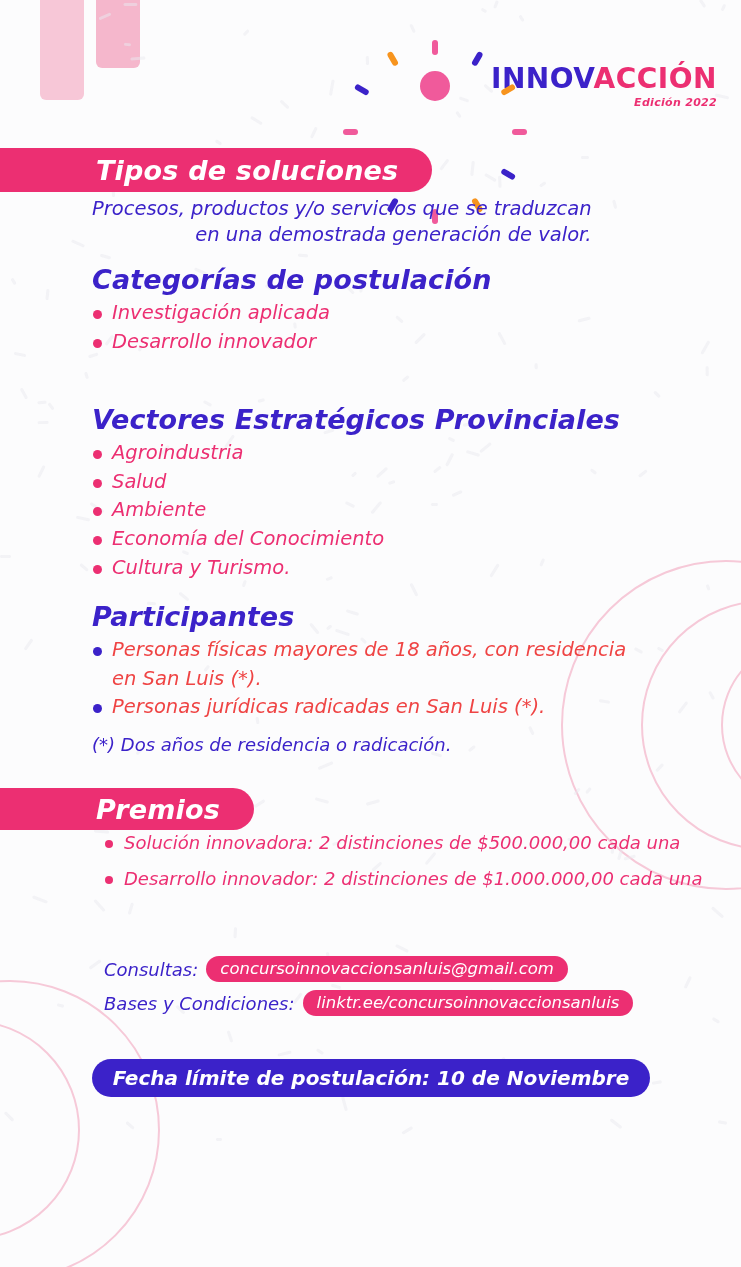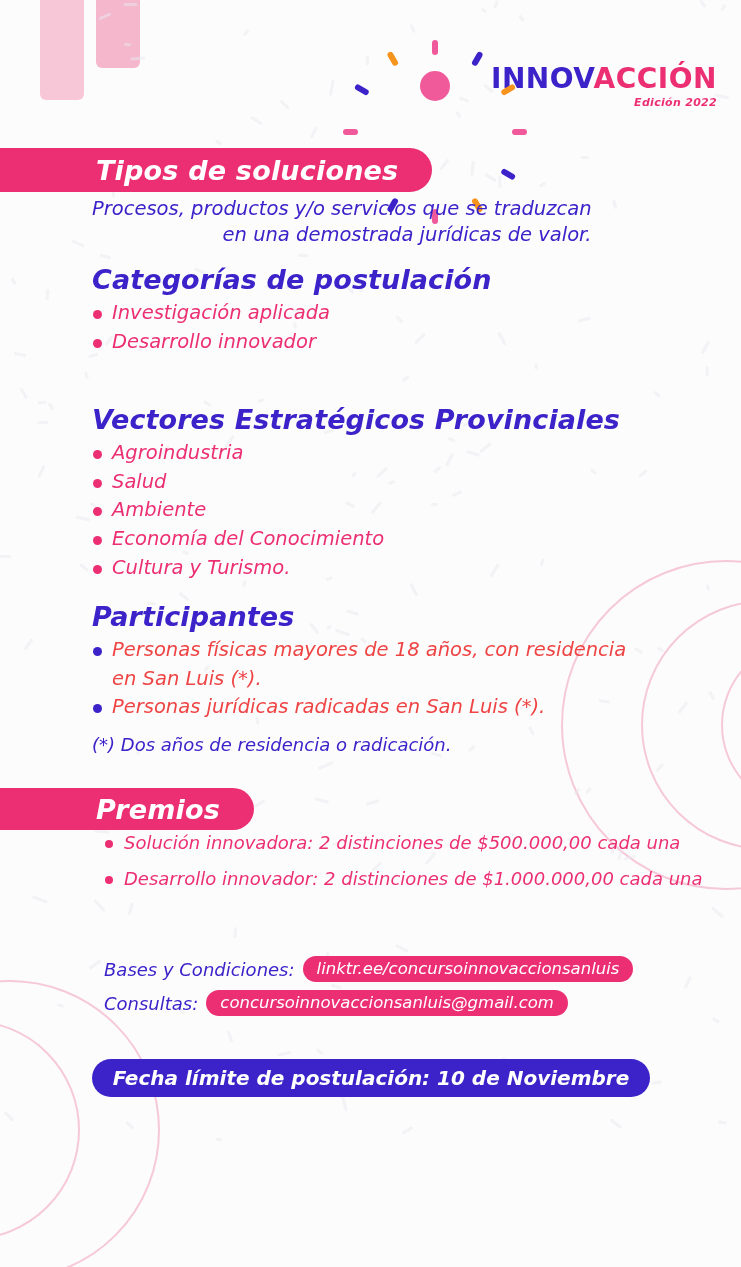--- a/index.html
+++ b/index.html
@@ -401,21 +401,21 @@
       <div class="ed">Edición 2022</div>
     </div>
   </div>
 
   <div class="ribbon ribbon-1">
     <span>Tipos de soluciones</span>
   </div>
 
   <div class="sec" style="top:196px;text-align:right;">
     <div class="lead">Procesos, productos y/o servicios que se traduzcan</div>
-    <div class="lead">en una demostrada jurídicas de valor.</div>
+    <div class="lead">en una demostrada generación de valor.</div>
   </div>
 
   <div class="sec" style="top:264px;">
     <div class="h2">Categorías de postulación</div>
     <ul class="bullets">
       <li>Investigación aplicada</li>
       <li>Desarrollo innovador</li>
     </ul>
   </div>
 
@@ -443,25 +443,25 @@
     <span>Premios</span>
   </div>
 
   <ul class="prize-list">
     <li>Solución innovadora: 2 distinciones de $500.000,00 cada una</li>
     <li>Desarrollo innovador: 2 distinciones de $1.000.000,00 cada una</li>
   </ul>
 
   <div class="links">
     <div class="linkrow">
+      <span class="lbl">Consultas:</span>
+      <span class="pill">concursoinnovaccionsanluis@gmail.com</span>
+    </div>
+    <div class="linkrow">
       <span class="lbl">Bases y Condiciones:</span>
       <span class="pill">linktr.ee/concursoinnovaccionsanluis</span>
     </div>
-    <div class="linkrow">
-      <span class="lbl">Consultas:</span>
-      <span class="pill">concursoinnovaccionsanluis@gmail.com</span>
-    </div>
   </div>
 
   <div class="deadline">Fecha límite de postulación: 10 de Noviembre</div>
 
 
 </div>
 
 </body></html>

